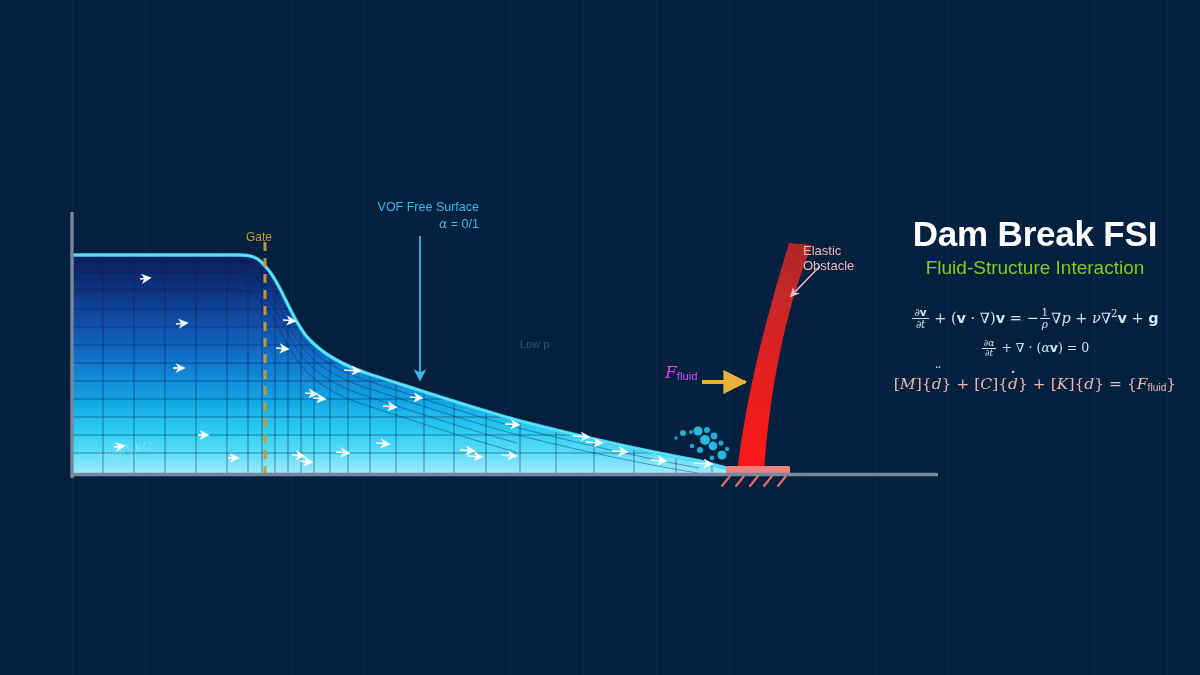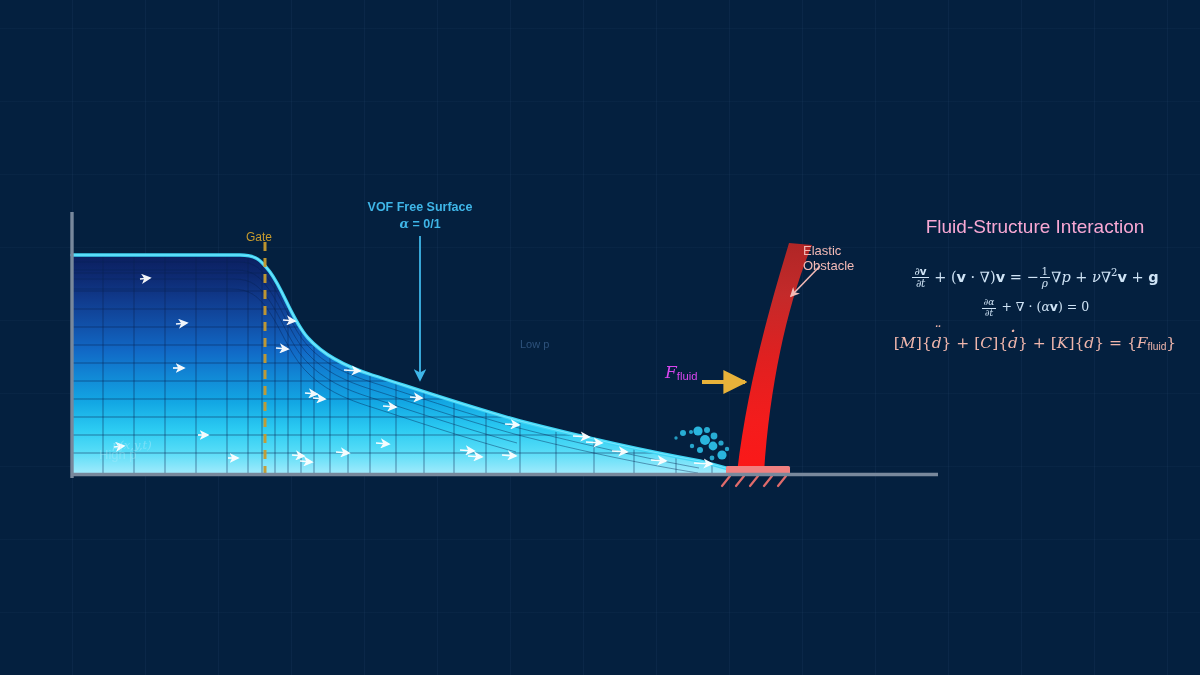--- a/index.html
+++ b/index.html
@@ -19,21 +19,21 @@
 
   svg.scene{position:absolute;left:0;top:0;width:1200px;height:675px;overflow:visible;}
 
   
   #panel{position:absolute;left:880px;top:216px;width:310px;text-align:center;}
   #title{
     font-size:35px;font-weight:bold;color:#ffffff;letter-spacing:-0.2px;
     line-height:1.05;margin:0 0 4px 0;
   }
   #subtitle{
-    font-size:19px;color:#f9a8d4;margin:0;line-height:1.2;
+    font-size:19px;color:#84cc16;margin:0;line-height:1.2;
   }
   .eqblock{margin-top:26px;}
   .eq{
     font-family:"DejaVu Serif",serif;
     color:#cfe3f5;
     line-height:1.5;
     margin:0 0 9px 0;
     white-space:nowrap;
   }
   .eq1{font-size:14.5px;}
@@ -44,21 +44,21 @@
   .frac .den{display:block;font-size:0.72em;padding:0 2px;}
   .bv{font-weight:bold;font-family:"DejaVu Sans",sans-serif;font-style:normal;}
   .it{font-style:italic;}
   .sub{font-size:0.66em;vertical-align:-0.22em;font-style:normal;font-family:"Liberation Sans",sans-serif;}
   .dot1,.dot2{position:relative;display:inline-block;}
   .dot1::after{content:"\00B7";position:absolute;left:50%;top:-0.82em;transform:translateX(-50%);font-size:1.25em;}
   .dot2::after{content:"\00A8";position:absolute;left:50%;top:-0.72em;transform:translateX(-50%);font-size:0.95em;}
 
   
   .lbl{position:absolute;white-space:nowrap;}
-  #lbl-vof{left:361px;top:199px;width:118px;text-align:center;color:#3fb6e8;font-size:12.5px;line-height:1.35;font-weight:bold;}
+  #lbl-vof{left:361px;top:199px;width:118px;text-align:right;color:#3fb6e8;font-size:12.5px;line-height:1.35;}
   #lbl-vof .alpha{font-family:"DejaVu Serif",serif;font-style:italic;}
   #lbl-gate{left:246px;top:230px;color:#c79b2e;font-size:12px;}
   #lbl-elastic{left:803px;top:243px;color:#f2b9b5;font-size:13px;line-height:1.18;}
   #lbl-ffluid{left:665px;top:362px;color:#d946ef;font-size:17px;font-family:"DejaVu Serif",serif;font-style:italic;}
   #lbl-ffluid .sub{font-style:normal;}
   #lbl-lowp{left:520px;top:338px;color:#2e527c;font-size:11px;}
   #lbl-px{left:112px;top:438px;color:#bfeefc;opacity:.40;font-size:11.5px;font-family:"DejaVu Serif",serif;font-style:italic;}
   #lbl-highp{left:99px;top:447px;color:#bfeefc;opacity:.30;font-size:13px;}
 </style>
 </head>
@@ -257,20 +257,21 @@
 
   <div class="lbl" id="lbl-ffluid">
     <span>F</span><span class="sub">fluid</span>
   </div>
 
   <div class="lbl" id="lbl-lowp">Low p</div>
   <div class="lbl" id="lbl-px">p(x,y,t)</div>
   <div class="lbl" id="lbl-highp">High p</div>
 
   <div id="panel">
+    <div id="title">Dam Break FSI</div>
     <div id="subtitle">Fluid-Structure Interaction</div>
 
     <div class="eqblock">
 
       <div class="eq eq1">
         <span class="frac"><span class="num">∂<span class="bv">v</span></span><span class="den it">∂t</span></span>
         + (<span class="bv">v</span> · ∇)<span class="bv">v</span> = −<span class="frac"><span class="num">1</span><span class="den it">ρ</span></span>∇<span class="it">p</span>
         + <span class="it">ν</span>∇<sup style="font-size:.7em">2</sup><span class="bv">v</span> + <span class="bv">g</span>
       </div>
 

